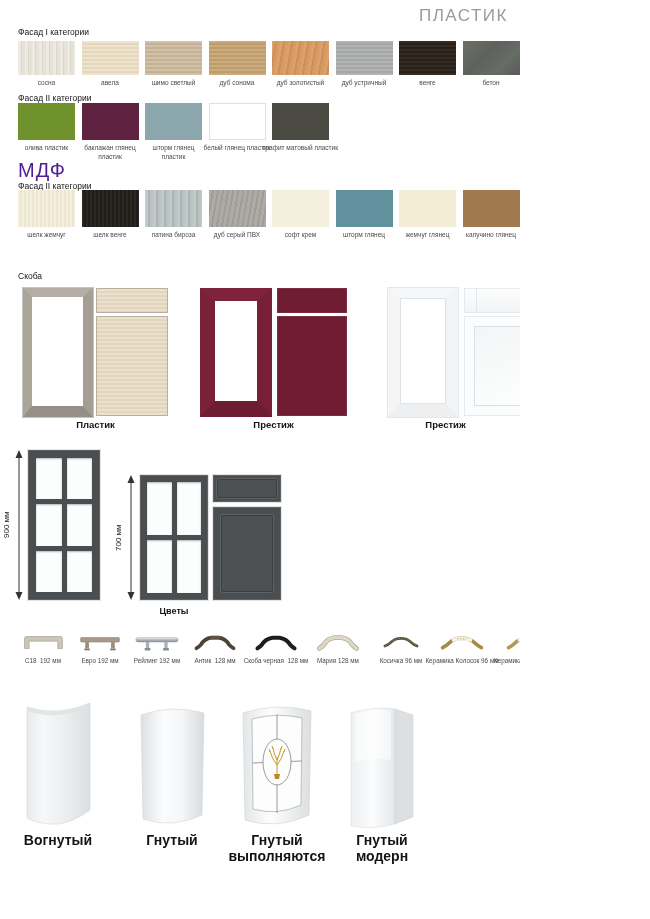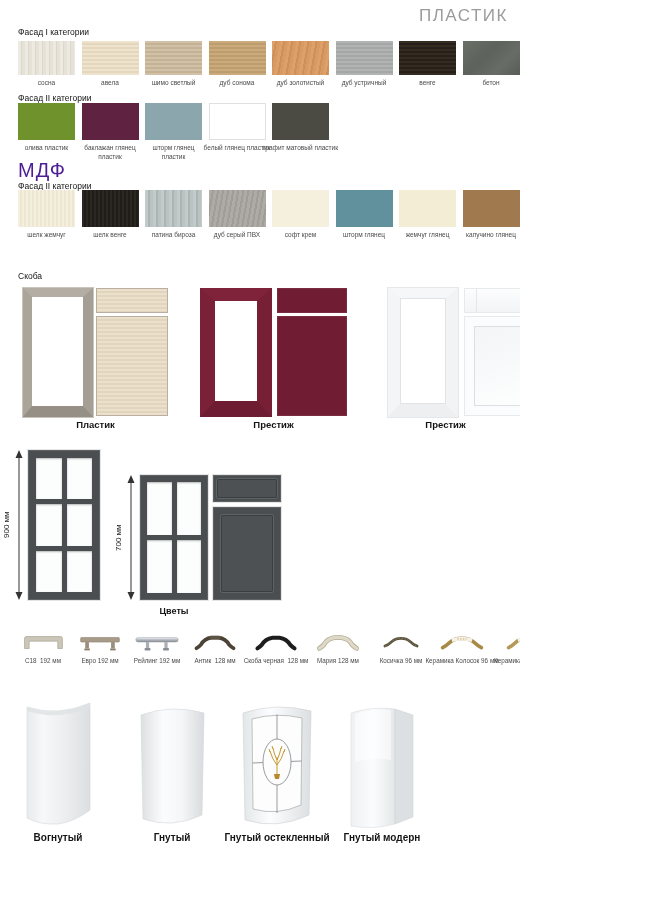--- a/index.html
+++ b/index.html
@@ -47,21 +47,21 @@
   .vlabel{position:absolute;width:13px;display:flex;align-items:center;justify-content:center;
     writing-mode:vertical-rl;transform:rotate(180deg);font-size:8px;color:#222;}
   .line-label{position:absolute;text-align:center;font-size:9px;font-weight:bold;color:#141414;}
   
   .handle-item{position:absolute;top:628px;display:flex;flex-direction:column;align-items:center;}
   .handle-img{height:27px;display:flex;align-items:flex-end;justify-content:center;}
   .handle-label{margin-top:2px;display:flex;justify-content:center;font-size:6.3px;color:#4a4a4a;line-height:1.3;}
   .handle-label span{white-space:pre;text-align:center;}
   .handle-label span.wrap{white-space:normal;text-align:center;}
   
-  .curved-label{position:absolute;top:832px;text-align:center;font-size:10px;font-weight:bold;color:#141414;}
+  .curved-label{position:absolute;top:832px;text-align:center;font-size:14px;font-weight:bold;color:#141414;}
   .note{position:absolute;left:22px;top:846px;font-size:7.5px;color:#8a8a8a;}
 </style>
 </head>
 <body>
 
 <div class="page">
 
   <div class="title-plastic">ПЛАСТИК</div>
 
   <div class="sec-heading" style="top:27px;">Фасад I категории</div>
@@ -480,17 +480,17 @@
       <stop offset="1" stop-color="#e4e7e9"></stop>
         </linearGradient>
       </defs>
     <path d="M6,13 Q28,6 50,9 L50,124 Q28,130 6,126 Z" fill="url(#cg4)" stroke="#d6d9db" stroke-width="0.5"></path>
     <path d="M50,9 L68,15 L68,117 L50,124 Z" fill="#dde0e2" stroke="#cdd0d2" stroke-width="0.5"></path>
     <path d="M10,14 Q28,8 46,10 L46,60 Q28,56 10,62 Z" fill="#ffffff" opacity="0.5"></path>
   </svg>
 
   <div class="curved-label" style="left:22px;width:72px;">Вогнутый</div>
   <div class="curved-label" style="left:135px;width:74px;">Гнутый</div>
-  <div class="curved-label" style="left:222px;width:110px;">Гнутый остекленный</div>
+  <div class="curved-label" style="left:222px;width:110px;">Гнутый выполняются</div>
   <div class="curved-label" style="left:332px;width:100px;">Гнутый модерн</div>
 
 
 </div>
 
 </body></html>

